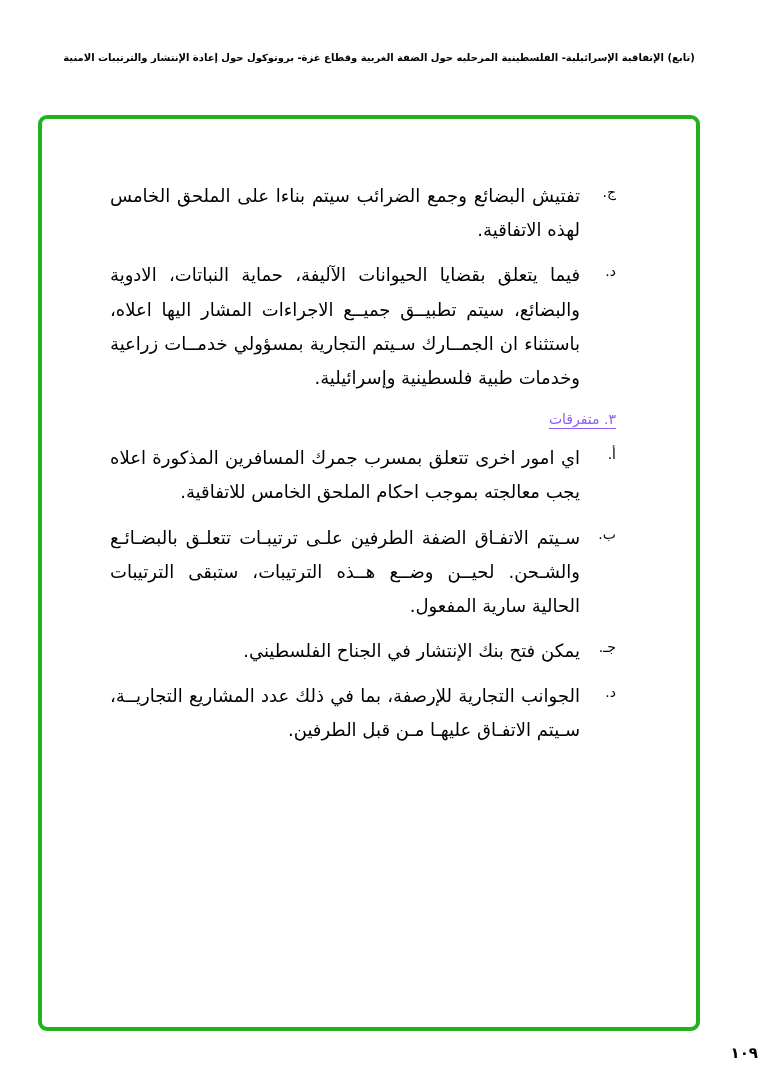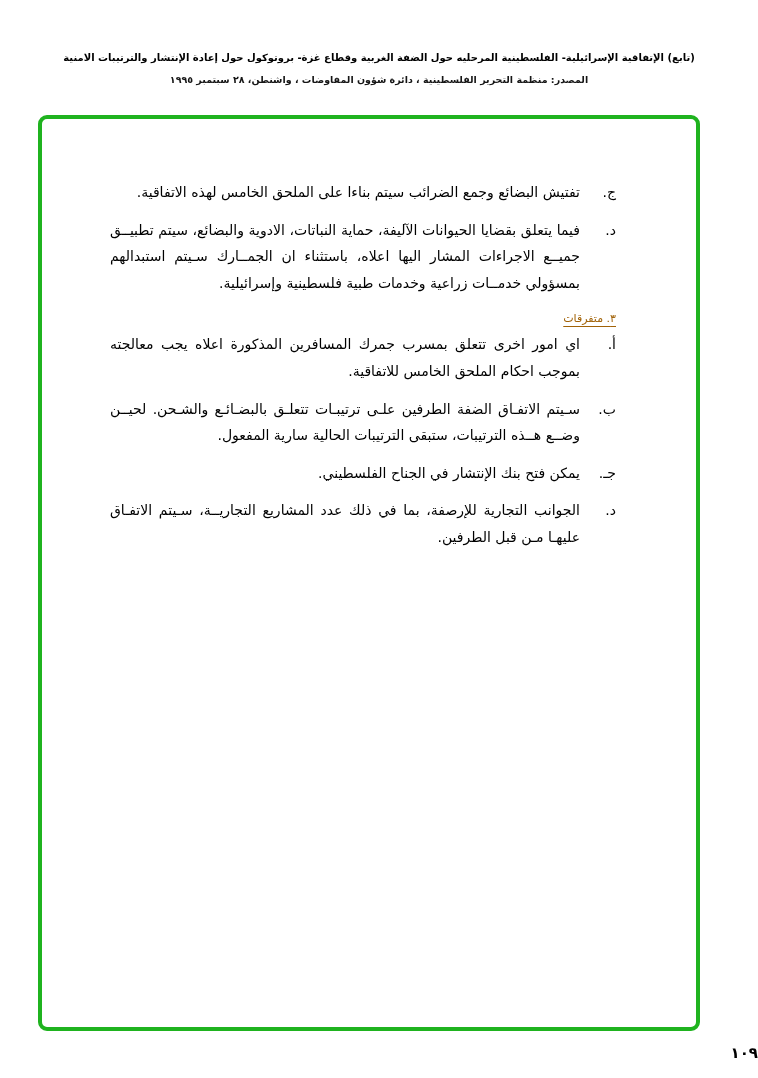--- a/index.html
+++ b/index.html
@@ -54,63 +54,62 @@
   }
   .clause-marker {
     flex: 0 0 36px;
     width: 36px;
     font-size: 14px;
     line-height: 1.9;
     color: #000;
   }
   .clause-text {
     flex: 1;
-    font-size: 14px;
+    font-size: 18px;
     line-height: 1.9;
     text-align: justify;
     text-justify: inter-word;
     color: #000;
   }
   .section-heading {
-    font-size: 11px;
-    margin: 16px 0 6px 0;
+    font-size: 14px;
+    margin: 16px 0 14px 0;
     text-decoration: underline;
     text-underline-offset: 4px;
-    color: #a16207;
+    color: #8b5cf6;
   }
   .page-number {
     position: absolute;
     bottom: 16px;
     left: 0;
     right: 0;
     text-align: right;
     font-size: 15px;
     font-weight: bold;
     color: #000;
   }
 </style>
 </head>
 <body>
 
 <div class="doc-header">
   <div class="doc-title">(تابع) الإتفاقية الإسرائيلية- الفلسطينية المرحليه حول الضفة الغربية وقطاع غزة- بروتوكول حول إعادة الإنتشار والترتيبات الامنية</div>
-  <div class="doc-source">المصدر: منظمة التحرير الفلسطينية ، دائرة شؤون المفاوضات ، واشنطن، ٢٨ سبتمبر ١٩٩٥</div>
 </div>
 
 <div class="green-frame">
   <div class="frame-content">
 
     <div class="clause">
       <span class="clause-marker">ج.</span>
       <span class="clause-text">تفتيش البضائع وجمع الضرائب سيتم بناءا على الملحق الخامس لهذه الاتفاقية.</span>
     </div>
 
     <div class="clause">
       <span class="clause-marker">د.</span>
-      <span class="clause-text">فيما يتعلق بقضايا الحيوانات الآليفة، حماية النباتات، الادوية والبضائع، سيتم تطبيــق جميــع الاجراءات المشار اليها اعلاه، باستثناء ان الجمــارك سـيتم استبدالهم بمسؤولي خدمــات زراعية وخدمات طبية فلسطينية وإسرائيلية.</span>
+      <span class="clause-text">فيما يتعلق بقضايا الحيوانات الآليفة، حماية النباتات، الادوية والبضائع، سيتم تطبيــق جميــع الاجراءات المشار اليها اعلاه، باستثناء ان الجمــارك سـيتم التجارية بمسؤولي خدمــات زراعية وخدمات طبية فلسطينية وإسرائيلية.</span>
     </div>
 
     <div class="section-heading">٣. متفرقات</div>
 
     <div class="clause">
       <span class="clause-marker">أ.</span>
       <span class="clause-text">اي امور اخرى تتعلق بمسرب جمرك المسافرين  المذكورة اعلاه يجب معالجته بموجب احكام الملحق الخامس للاتفاقية.</span>
     </div>
 
     <div class="clause">

